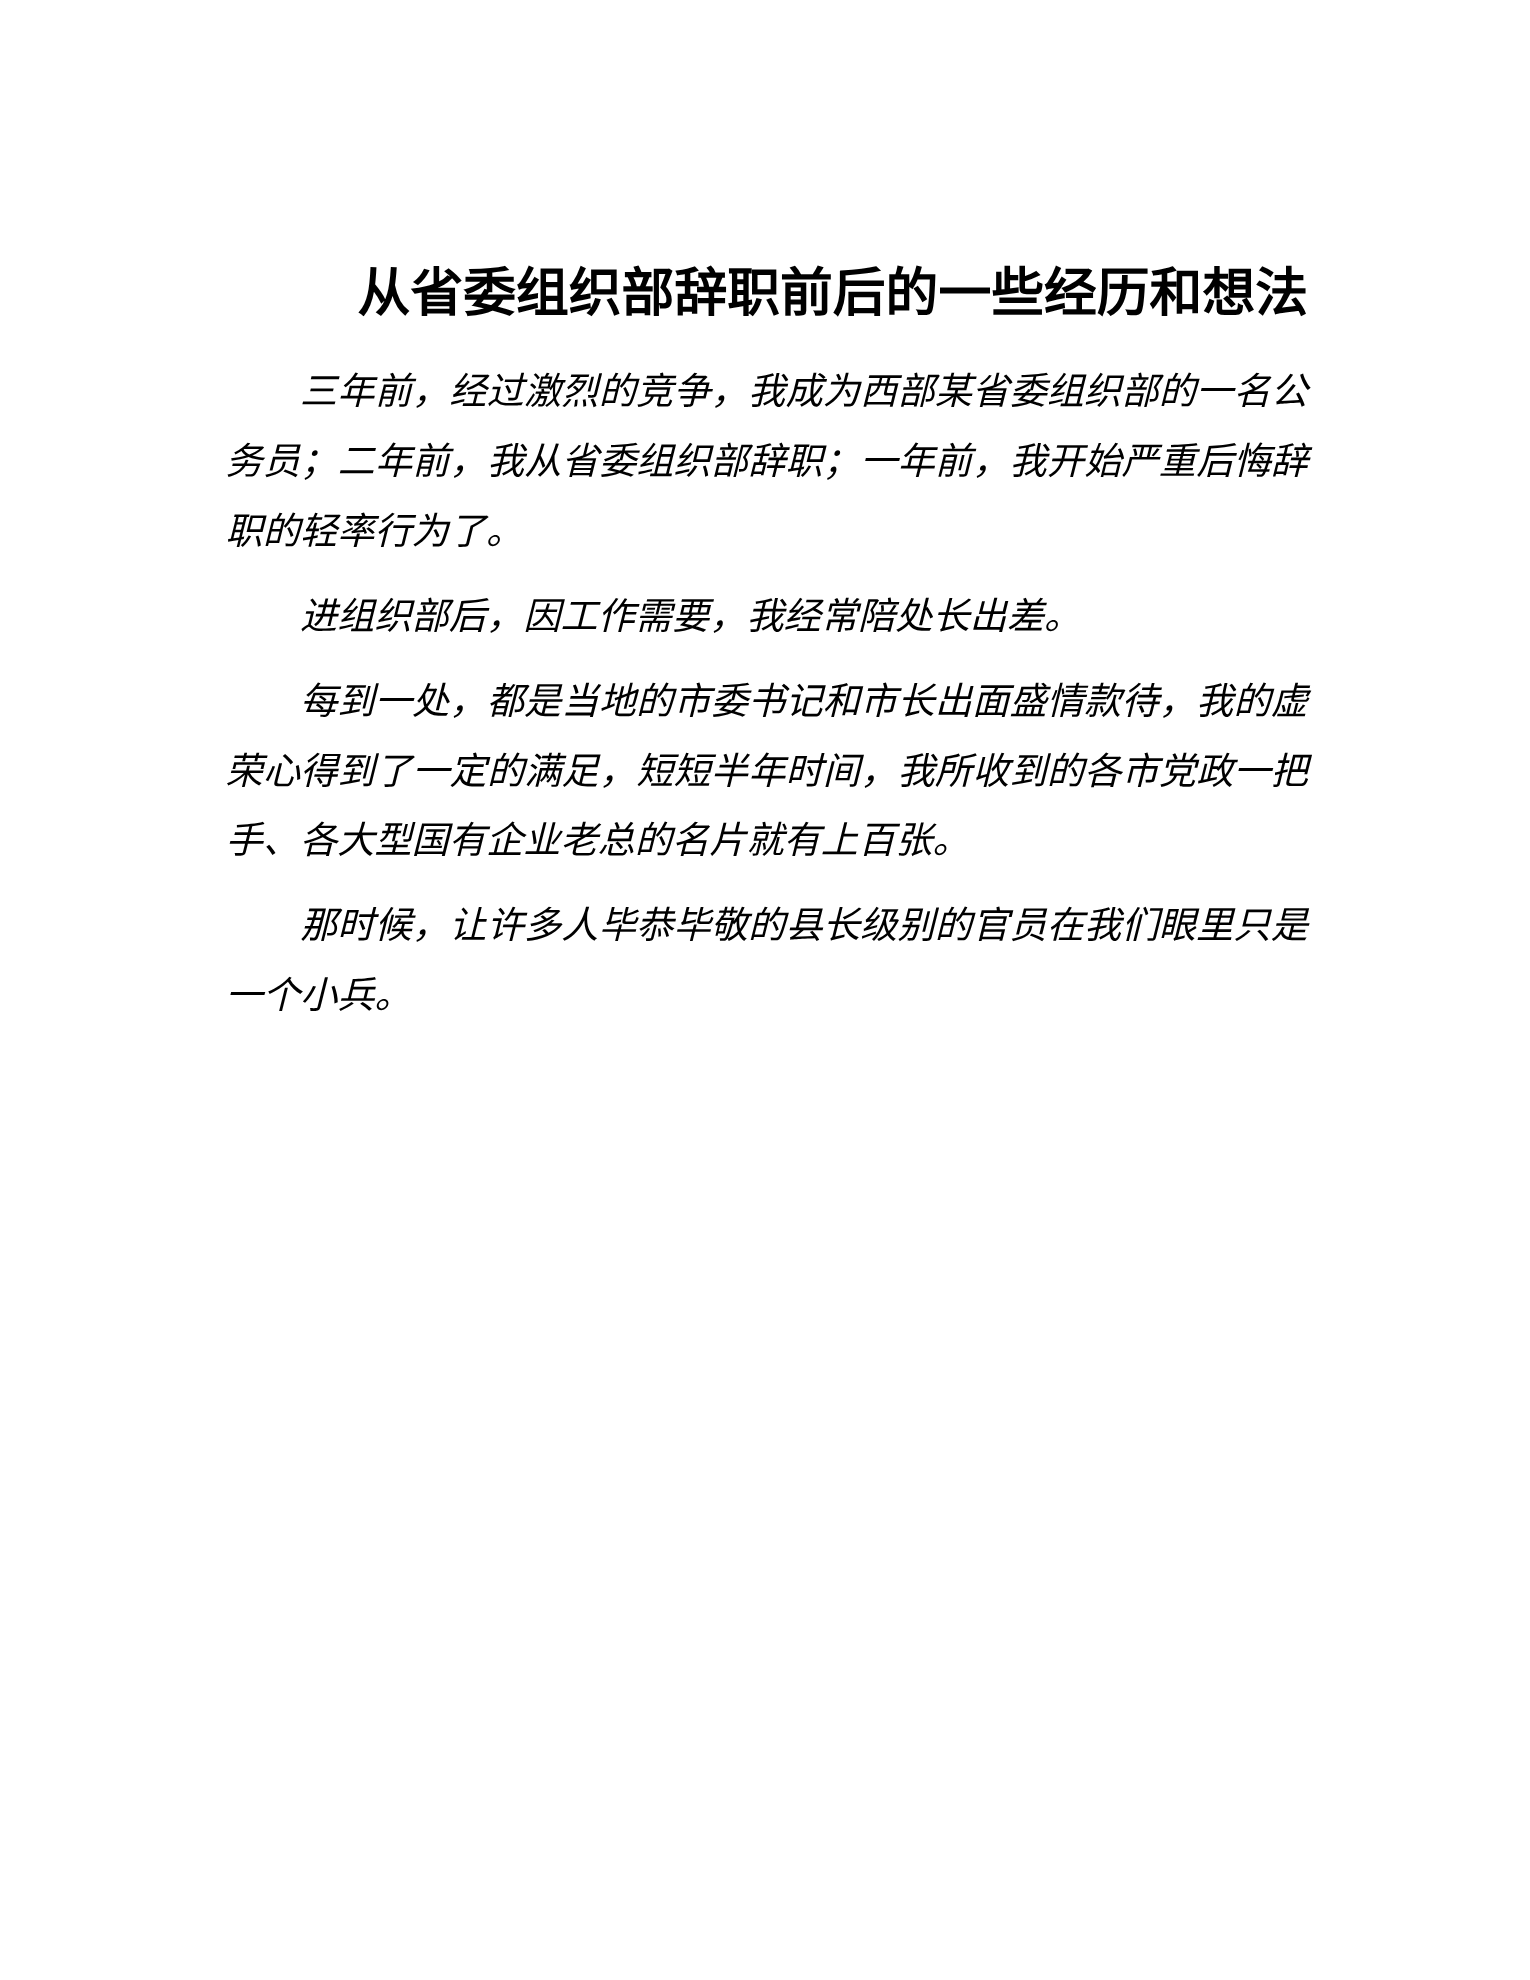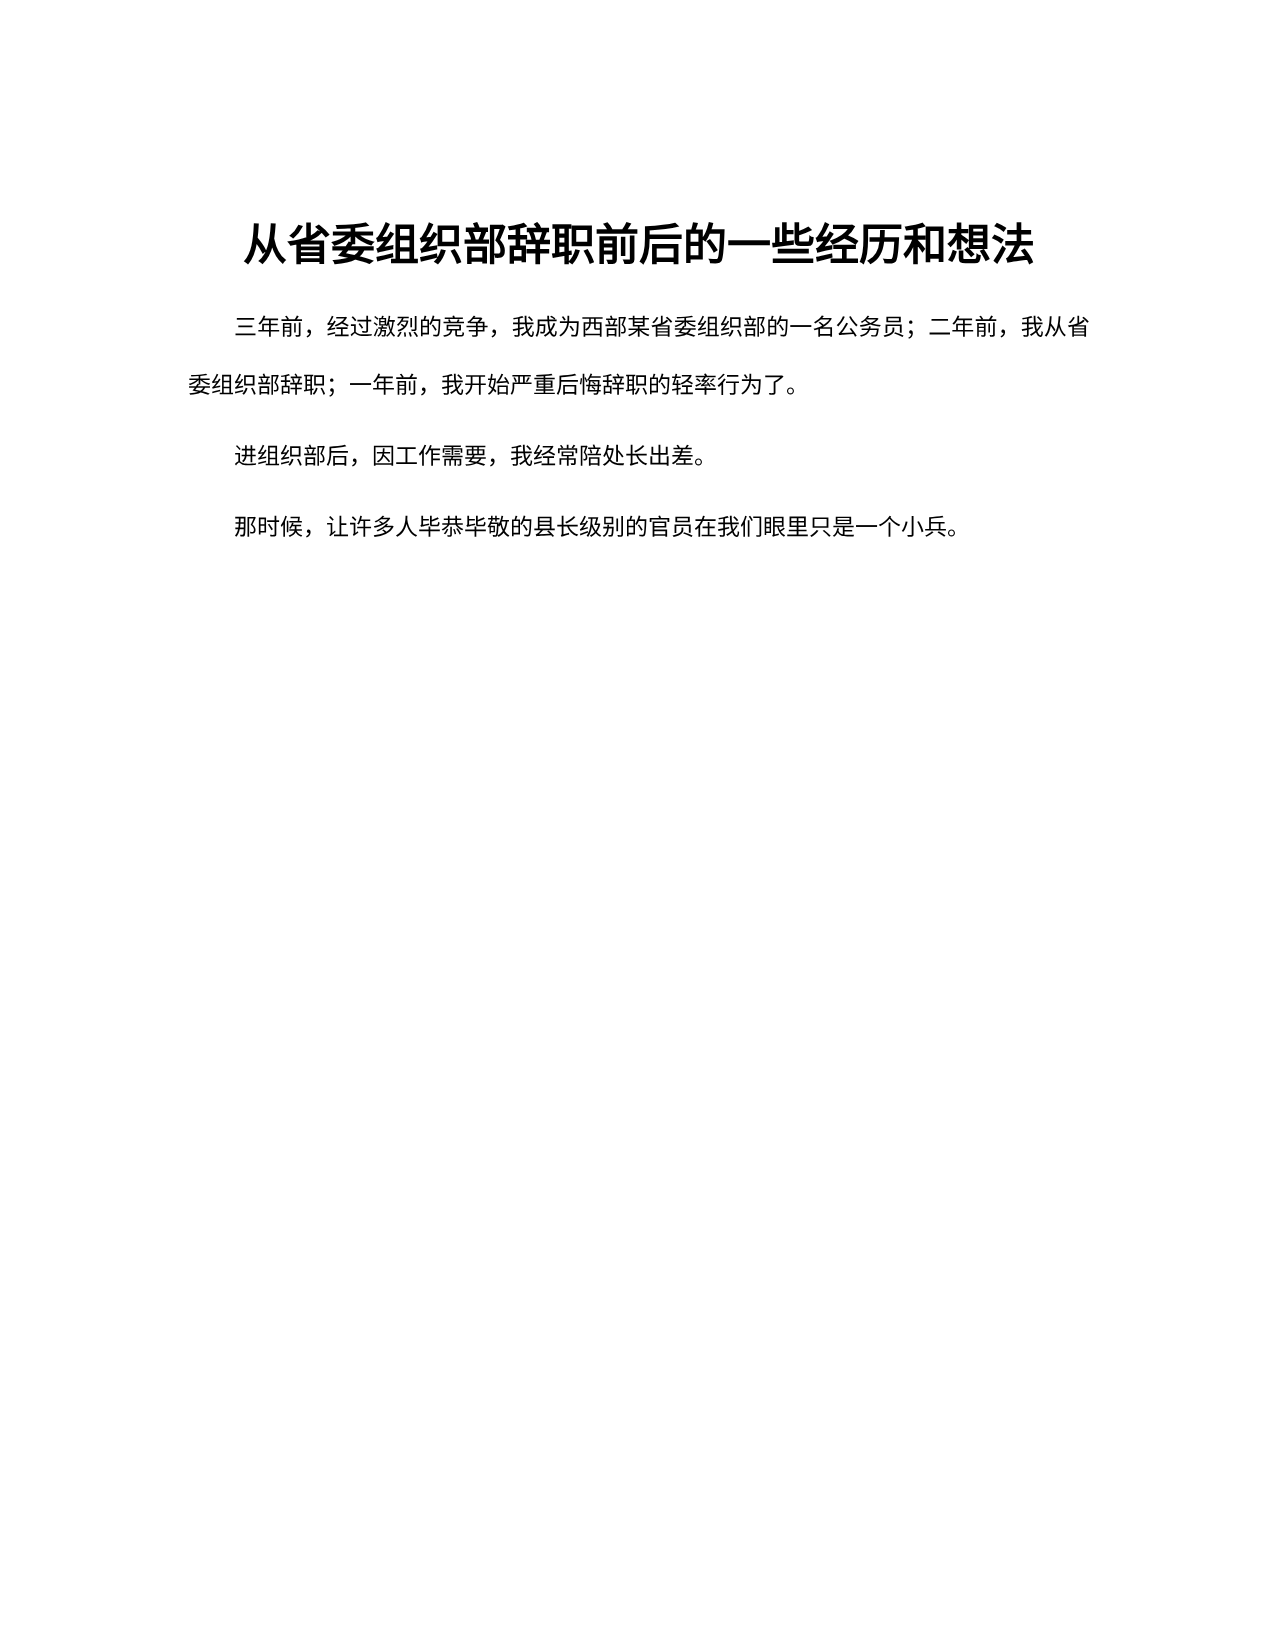--- a/index.html
+++ b/index.html
@@ -17,35 +17,37 @@
     box-sizing: border-box;
     padding: 216px 185px 0 188px;
     overflow: hidden;
     font-family: "Liberation Sans", sans-serif;
   }
   .doc-title {
     margin: 0 0 24px 0;
     font-size: 44px;
     font-weight: bold;
     line-height: 58px;
-    text-align: center;
+    text-align: right;
     letter-spacing: 0;
     white-space: nowrap;
   }
   .para {
     margin: 0 0 13px 0;
-    font-size: 23px;
+    font-size: 31px;
     line-height: 58px;
     text-align: justify;
     text-indent: 2em;
     letter-spacing: 0;
+    font-style: italic;
   }
 </style>
 </head>
 <body>
 
 <div class="page">
   <h1 class="doc-title">从省委组织部辞职前后的一些经历和想法</h1>
 
   <p class="para">三年前，经过激烈的竞争，我成为西部某省委组织部的一名公务员；二年前，我从省委组织部辞职；一年前，我开始严重后悔辞职的轻率行为了。</p>
   <p class="para">进组织部后，因工作需要，我经常陪处长出差。</p>
+  <p class="para">每到一处，都是当地的市委书记和市长出面盛情款待，我的虚荣心得到了一定的满足，短短半年时间，我所收到的各市党政一把手、各大型国有企业老总的名片就有上百张。</p>
   <p class="para">那时候，让许多人毕恭毕敬的县长级别的官员在我们眼里只是一个小兵。</p>
 </div>
 
 </body></html>

